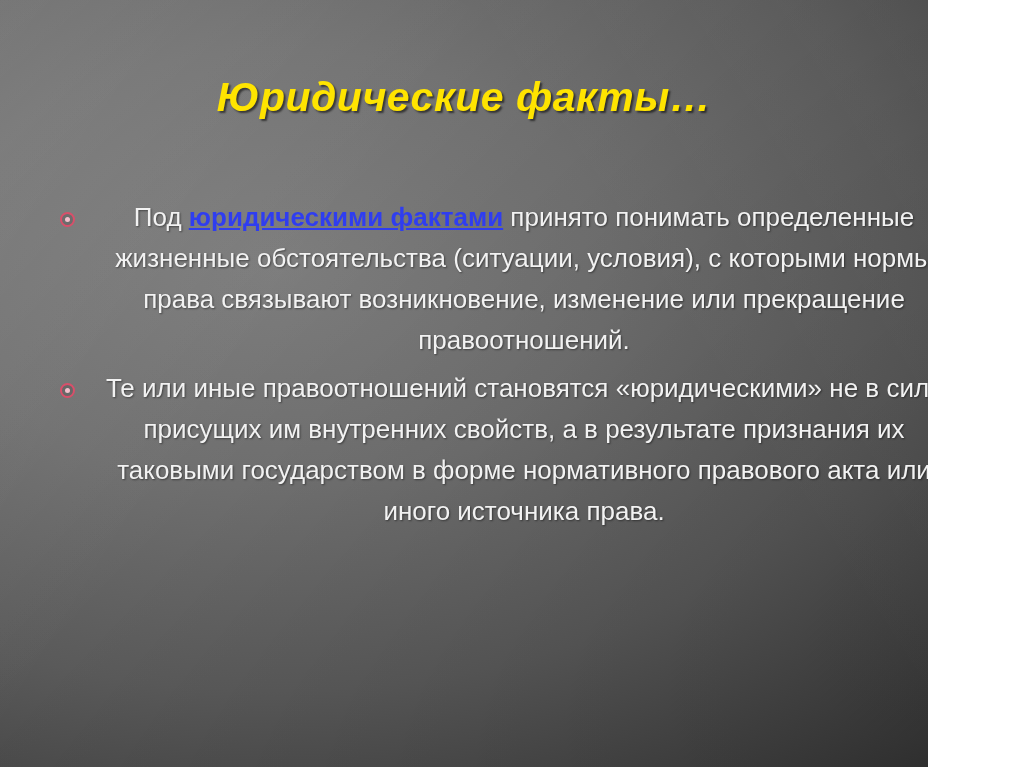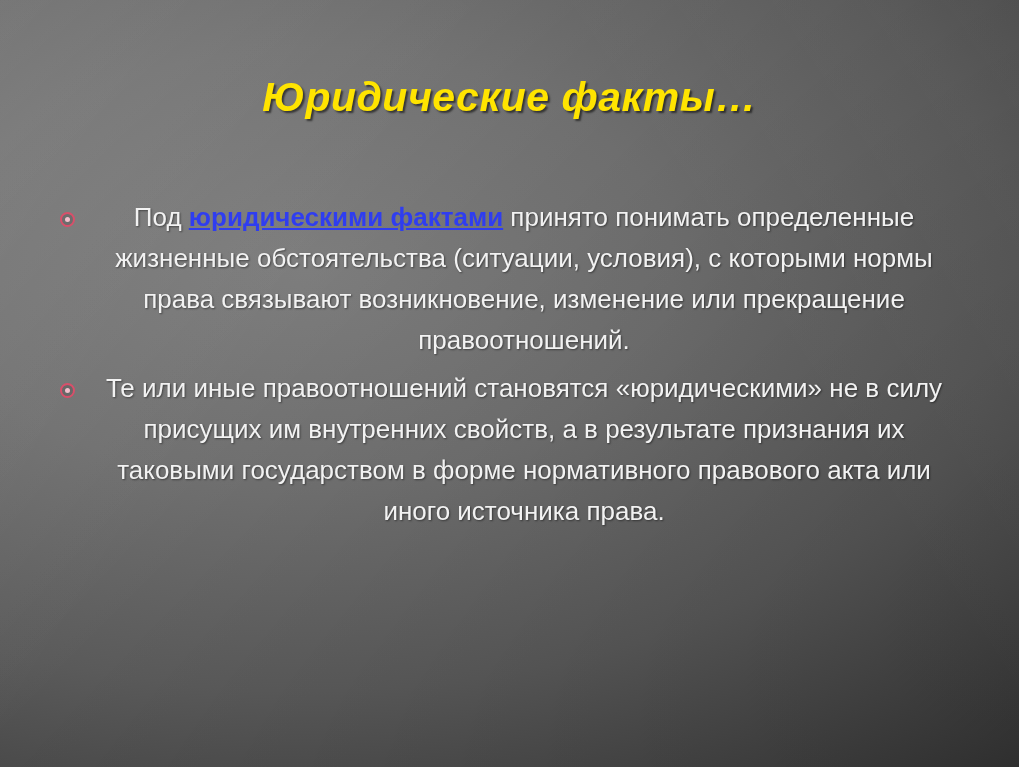--- a/index.html
+++ b/index.html
@@ -7,21 +7,21 @@
     padding: 0;
   }
   body {
     width: 1024px;
     height: 767px;
     overflow: hidden;
     font-family: "Liberation Sans", sans-serif;
   }
   .slide {
     position: relative;
-    width: 1019px;
+    width: 928px;
     height: 767px;
     box-sizing: border-box;
     background:
       linear-gradient(135deg, rgba(255,255,255,0.10) 0%, rgba(255,255,255,0.0) 42%, rgba(0,0,0,0.18) 100%),
       radial-gradient(120% 95% at 30% 35%, #7a7a7a 0%, #6e6e6e 30%, #5a5a5a 58%, #434343 80%, #2e2e2e 100%);
       overflow: hidden;
   }
   
   .sheen {
     position: absolute;

